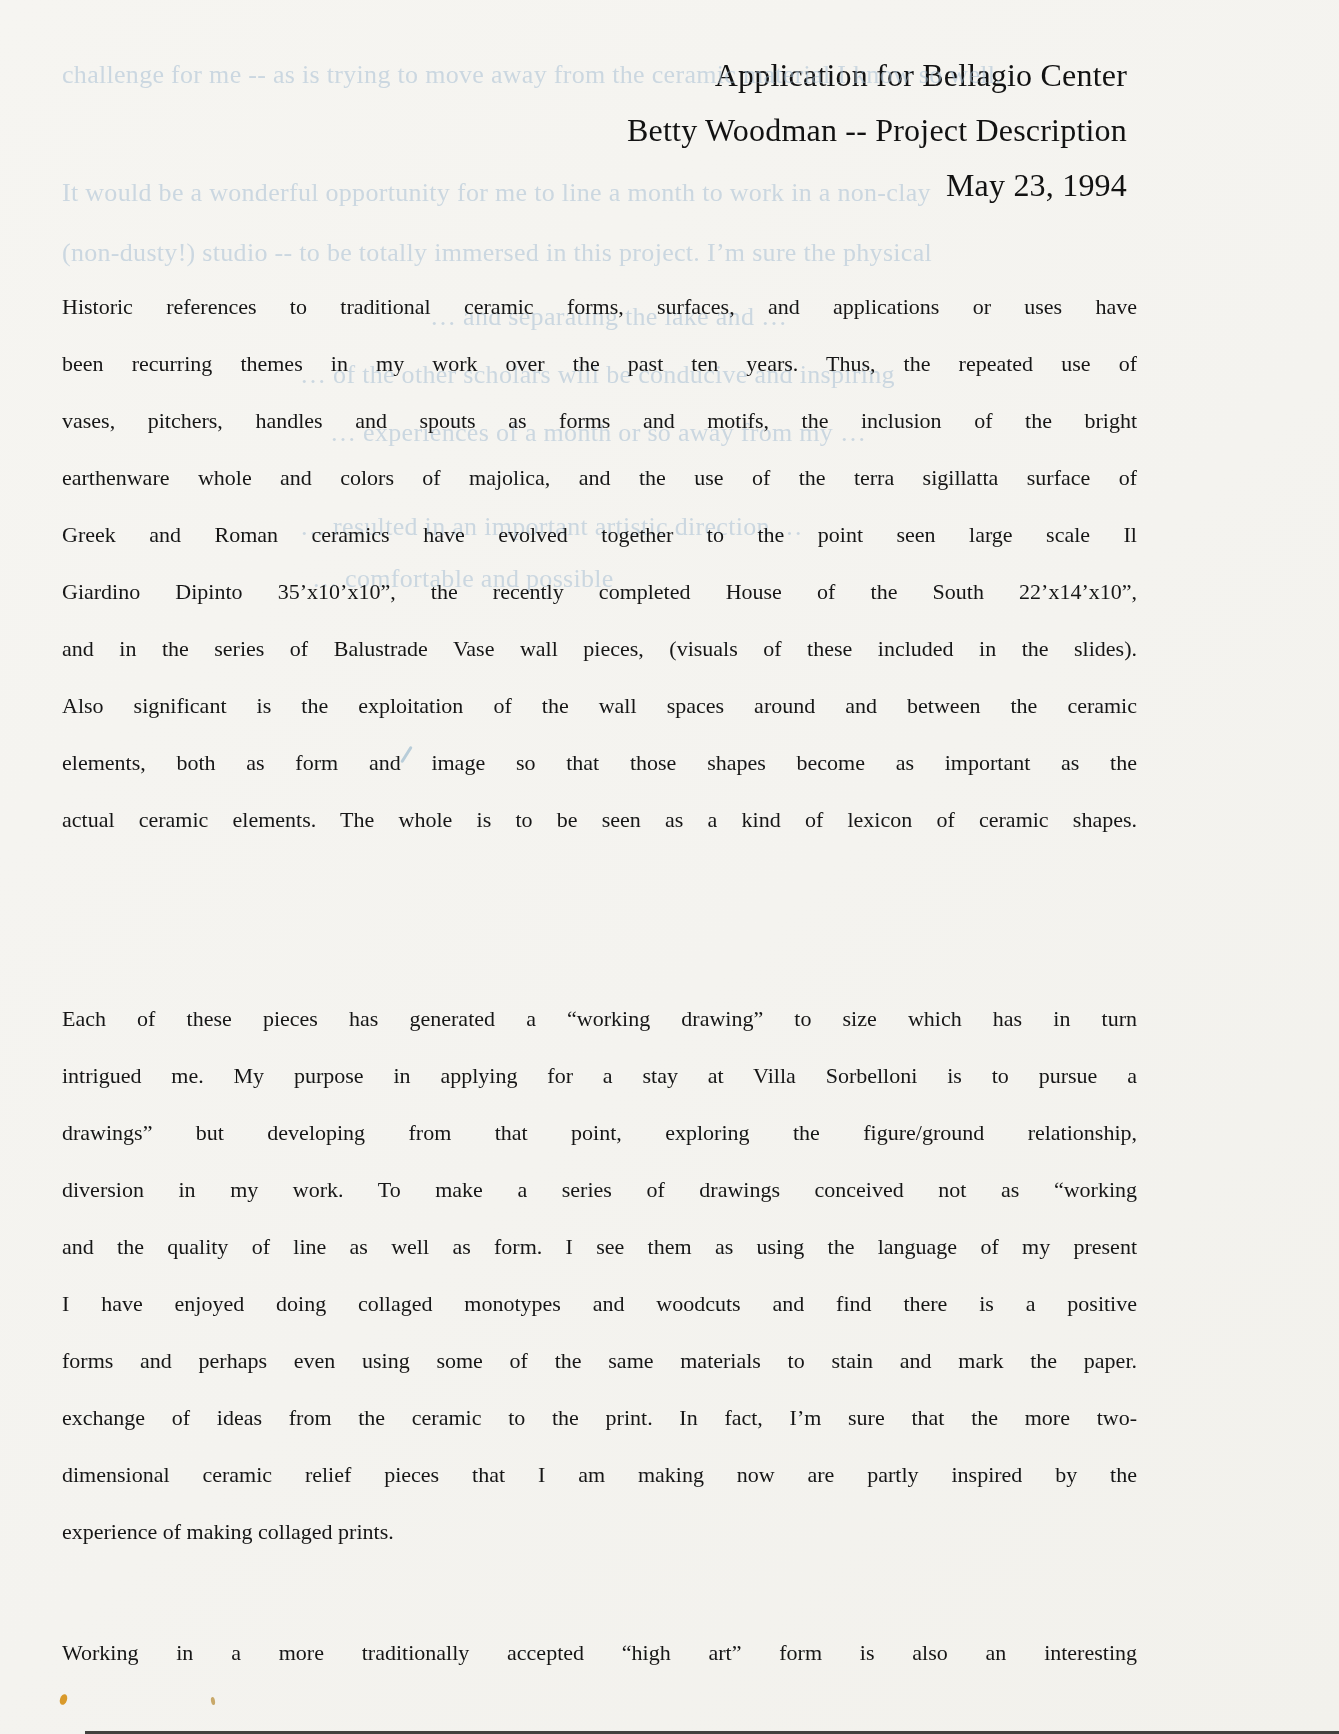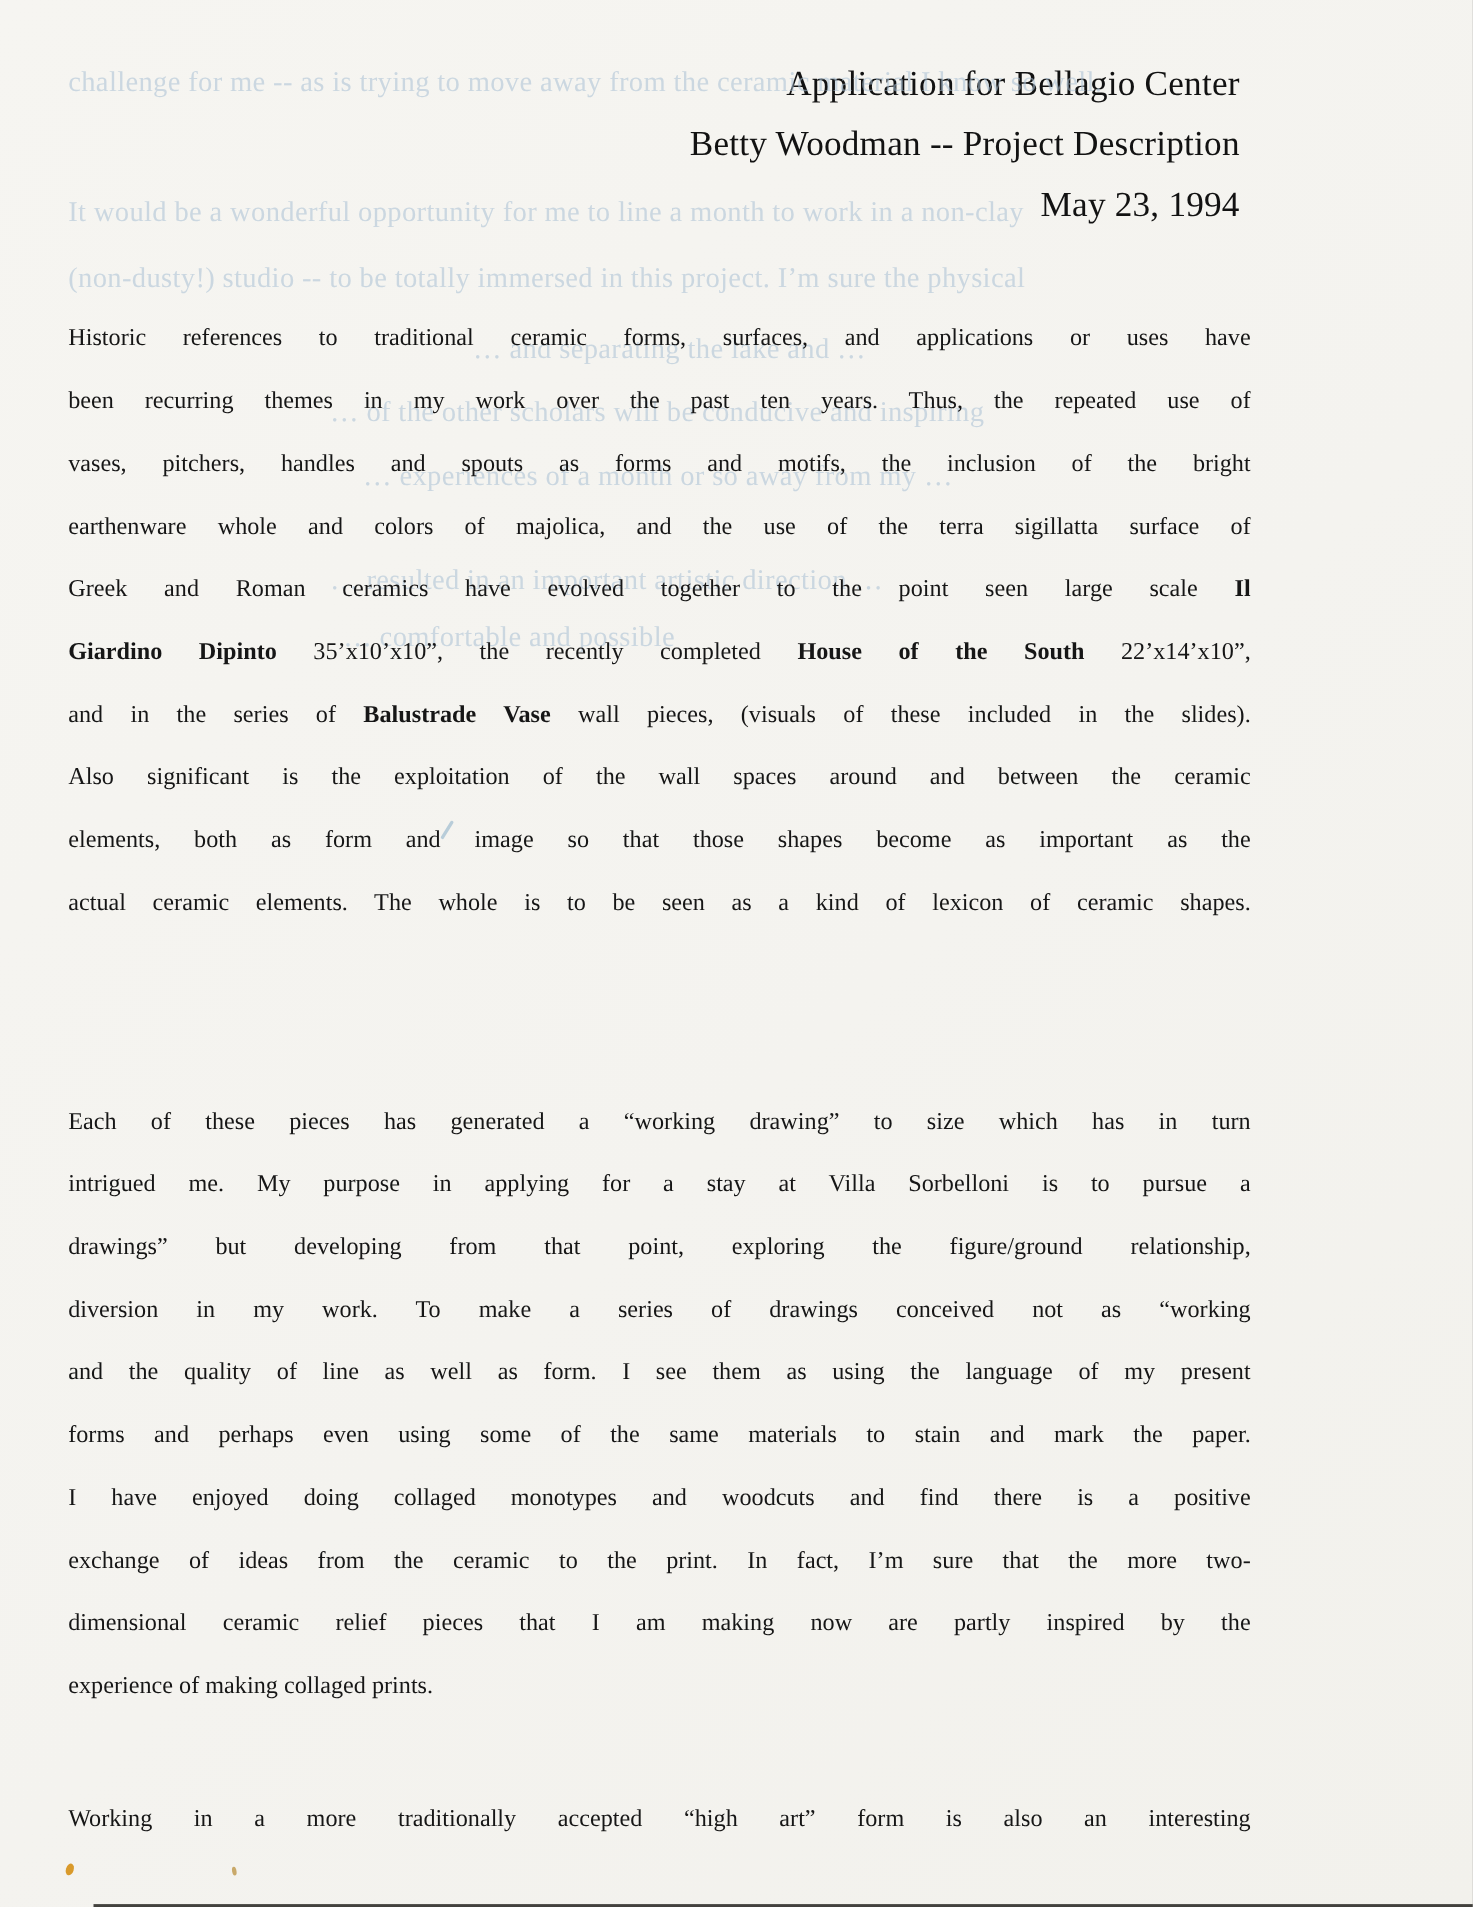--- a/index.html
+++ b/index.html
@@ -24,21 +24,21 @@
     letter-spacing:.3px;
   }
   .body-text{position:absolute;inset:0;z-index:2;}
   .paragraph{position:absolute;left:62px;width:1075px;}
   .bline{
     height:57px;line-height:57px;font-size:22px;
     text-align:justify;text-align-last:justify;-moz-text-align-last:justify;
     overflow:hidden;white-space:normal;
   }
   .bline.last{text-align-last:left;-moz-text-align-last:left;}
-  .bold{font-weight:bold;}
+  .bold{font-weight:normal;}
   .speck{position:absolute;border-radius:50%;}
   .speck.s1{left:60px;top:1694px;width:7px;height:11px;background:#d99a2b;transform:rotate(18deg);}
   .speck.s2{left:211px;top:1697px;width:4px;height:8px;background:#c9a96a;transform:rotate(-10deg);}
   .pen-mark{
     position:absolute;left:405px;top:745px;width:3px;height:19px;
     background:#8fb3c9;opacity:.6;transform:rotate(32deg);border-radius:2px;
   }
   .bottom-edge{
     position:absolute;left:85px;right:0;bottom:0;height:3px;
     background:#23221f;opacity:.85;z-index:3;
@@ -78,22 +78,22 @@
         <div class="bline"><span>Also significant is the exploitation of the wall spaces around and between the ceramic</span></div>
         <div class="bline"><span>elements, both as form and image so that those shapes become as important as the</span></div>
         <div class="bline"><span>actual ceramic elements.  The whole is to be seen as a kind of lexicon of ceramic shapes.</span></div>
       </div>
       <div class="paragraph" style="top: 990px;">
         <div class="bline"><span>Each of these pieces has generated a “working drawing” to size which has in turn</span></div>
         <div class="bline"><span>intrigued me.  My purpose in applying for a stay at Villa Sorbelloni is to pursue a</span></div>
         <div class="bline"><span>drawings” but developing from that point,  exploring the figure/ground relationship,</span></div>
         <div class="bline"><span>diversion in my work.  To make a series of drawings conceived not as “working</span></div>
         <div class="bline"><span>and the quality of line as well as form.  I see them as using the language of my present</span></div>
+        <div class="bline"><span>I have enjoyed doing collaged monotypes and woodcuts and find there is a positive</span></div>
         <div class="bline"><span>forms and perhaps even using some of the same materials to stain and mark the paper.</span></div>
-        <div class="bline"><span>I have enjoyed doing collaged monotypes and woodcuts and find there is a positive</span></div>
         <div class="bline"><span>exchange of ideas from the ceramic to the print.  In fact, I’m sure that the more two-</span></div>
         <div class="bline"><span>dimensional ceramic relief pieces that I am making now are partly inspired by the</span></div>
         <div class="bline last"><span>experience of making collaged prints.</span></div>
       </div>
       <div class="paragraph" style="top: 1624px;">
         <div class="bline"><span>Working in a more traditionally accepted “high art” form is also an interesting</span></div>
       </div>
     </div>
 
   <div class="pen-mark"></div>

